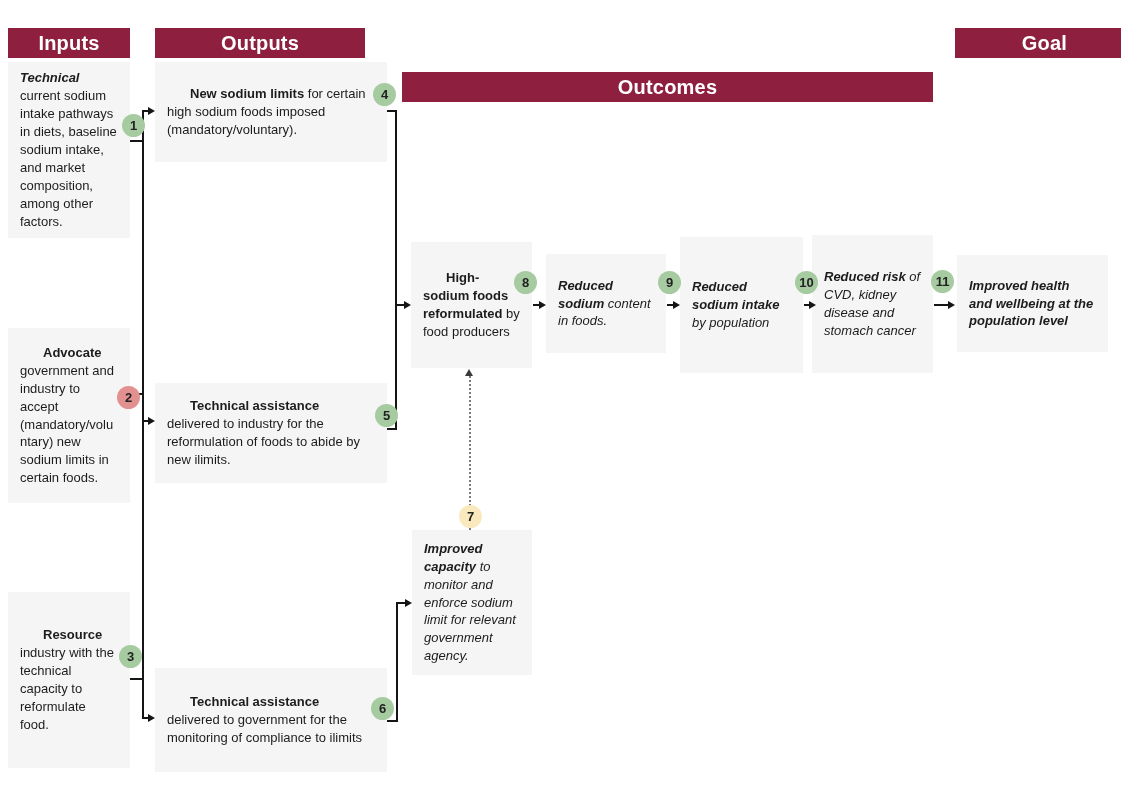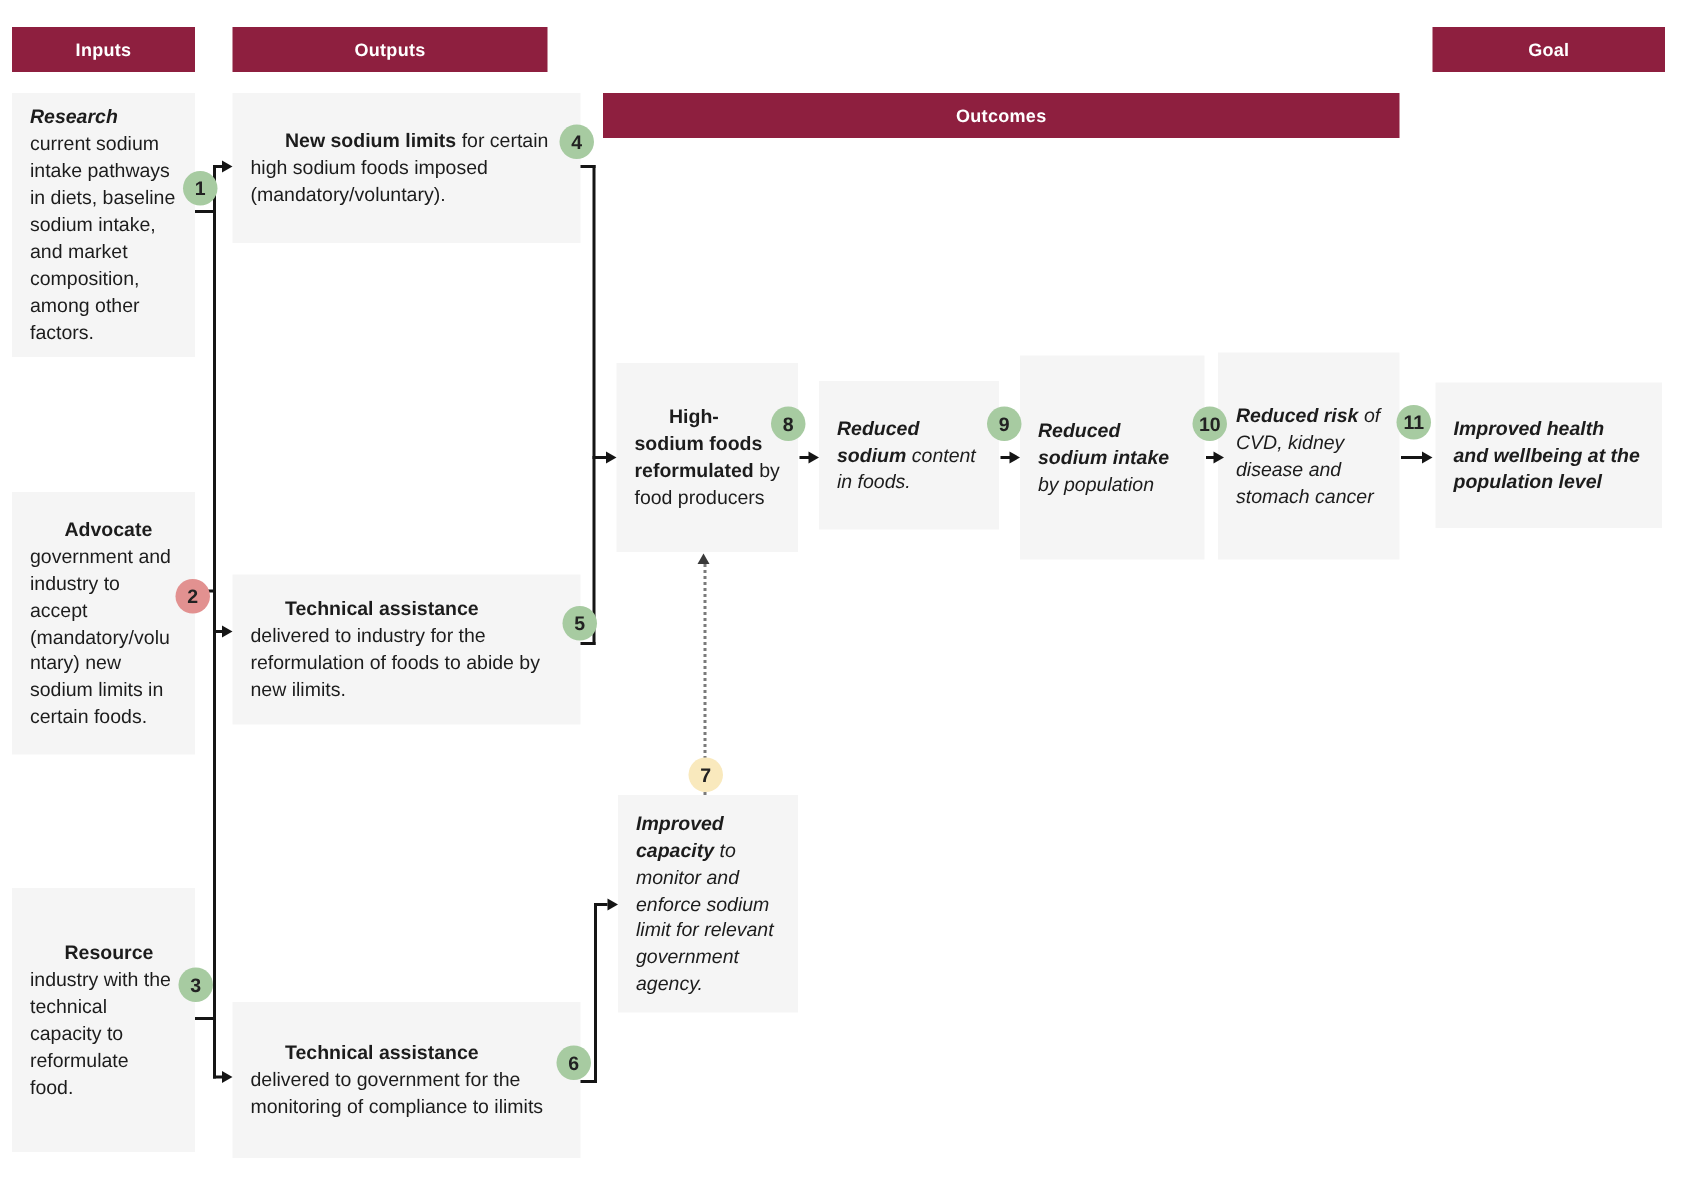--- a/index.html
+++ b/index.html
@@ -1,22 +1,22 @@
 <!DOCTYPE html>
 <html><head>
 <meta charset="utf-8">
 <style>
   html,body{margin:0;padding:0;background:#ffffff;}
   .canvas{
     position:relative;width:1121px;height:793px;background:#ffffff;
     font-family:"Liberation Sans",sans-serif;color:#1c1c1c;overflow:hidden;
   }
   .hdr{
-    position:absolute;top:18px;height:30px;background:#8E1F3F;color:#ffffff;
-    font-weight:bold;font-size:12px;display:flex;align-items:center;justify-content:center;
+    position:absolute;top:28px;height:30px;background:#8E1F3F;color:#ffffff;
+    font-weight:bold;font-size:20px;display:flex;align-items:center;justify-content:center;
     letter-spacing:0.2px;
   }
   .box{
     position:absolute;background:#F5F5F5;display:flex;align-items:center;
     font-size:13px;line-height:1.38;box-sizing:border-box;
   }
   .pad{padding:8px 12px;overflow-wrap:anywhere;}
   .lead{font-weight:bold;padding-left:23px;}
   .bi{font-weight:bold;font-style:italic;}
   .it{font-style:italic;}
@@ -43,24 +43,24 @@
   }
 </style>
 </head>
 <body>
 
 <div class="canvas">
 
   <div class="hdr" style="left:8px;width:122px;">Inputs</div>
   <div class="hdr" style="left:155px;width:210px;">Outputs</div>
   <div class="hdr" style="left:402px;width:531px;margin-top:44px;">Outcomes</div>
-  <div class="hdr" style="left:955px;width:155px;">Goal</div>
+  <div class="hdr" style="left:955px;width:155px;padding-left:12px;">Goal</div>
 
   <div class="box" style="left:8px;top:62px;width:122px;height:176px;">
-    <div class="pad"><span class="bi">Research</span> <span>current sodium intake pathways in diets, baseline sodium intake, and market composition, among other factors.</span></div>
+    <div class="pad"><span class="bi">Technical</span> <span>current sodium intake pathways in diets, baseline sodium intake, and market composition, among other factors.</span></div>
   </div>
   <div class="box" style="left:8px;top:328px;width:122px;height:175px;">
     <div class="pad"><span class="lead">Advocate</span> <span>government and industry to accept (mandatory/voluntary) new sodium limits in certain foods.</span></div>
   </div>
   <div class="box" style="left:8px;top:592px;width:122px;height:176px;">
     <div class="pad"><span class="lead">Resource</span> <span>industry with the technical capacity to reformulate food.</span></div>
   </div>
 
   <div class="box" style="left:155px;top:62px;width:232px;height:100px;">
     <div class="pad"><span class="lead">New sodium limits</span> <span>for certain high sodium foods imposed (mandatory/voluntary).</span></div>

